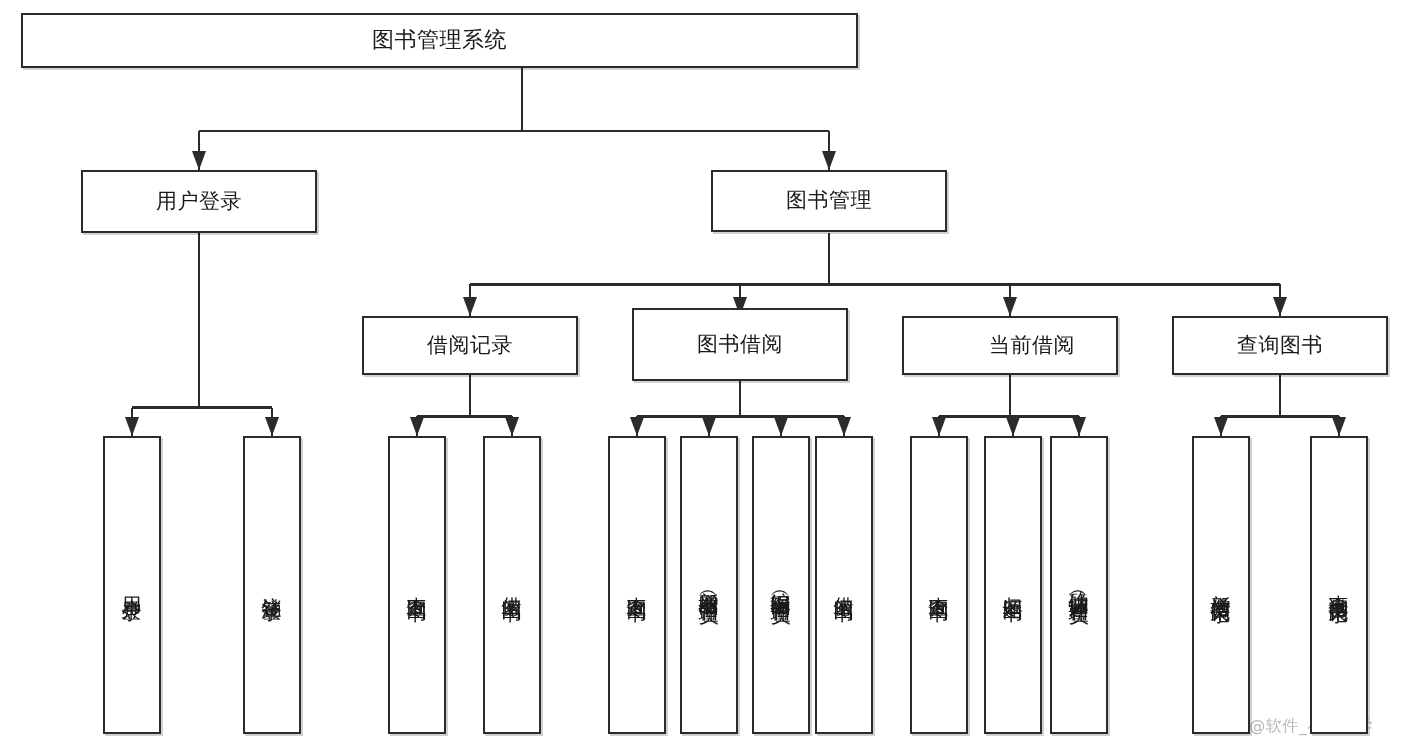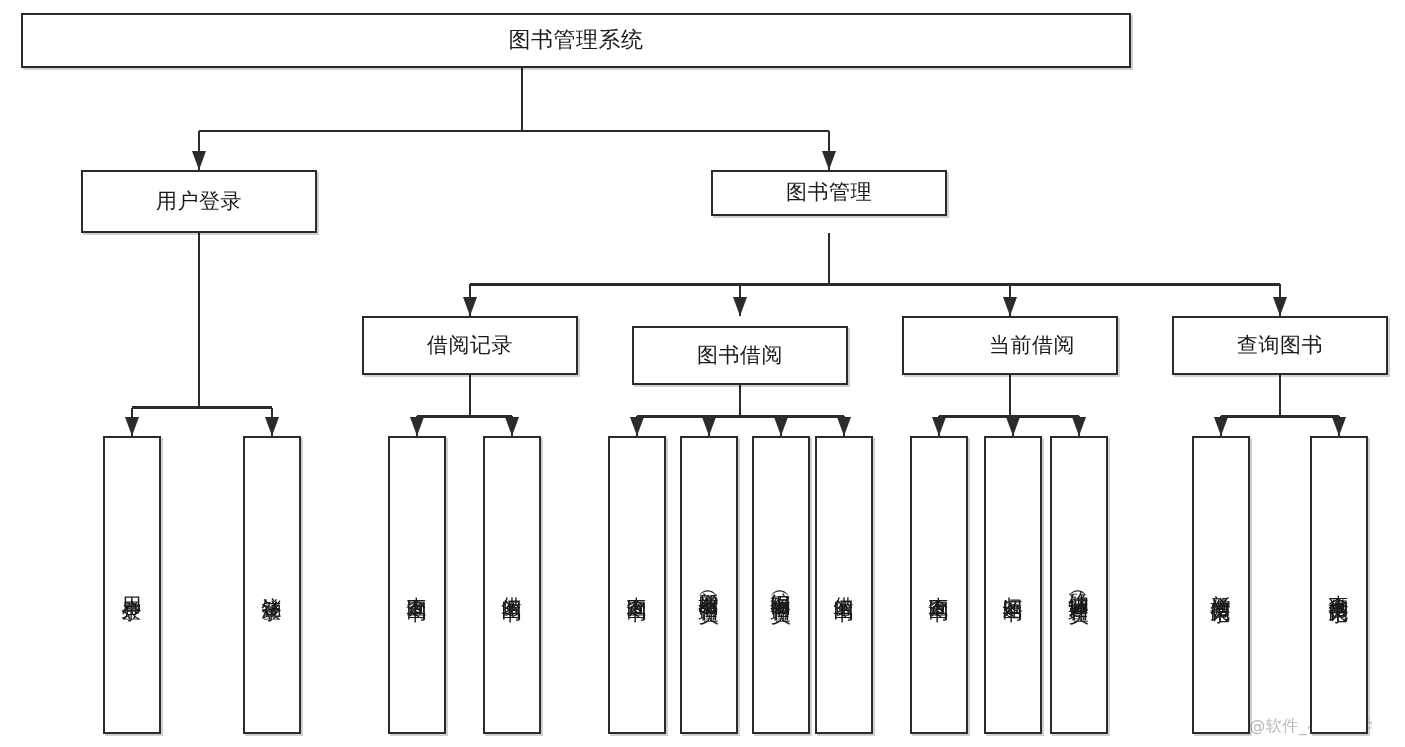--- a/index.html
+++ b/index.html
@@ -123,33 +123,33 @@
       <polygon points="1072,417 1086,417 1079,436" fill="#2b2b2b"></polygon>
       <line x1="1280" y1="375" x2="1280" y2="416.48" stroke="#2b2b2b" stroke-width="2.4" shape-rendering="crispEdges"></line>
       <line x1="1221" y1="416.48" x2="1339" y2="416.48" stroke="#2b2b2b" stroke-width="2.4" shape-rendering="crispEdges"></line>
       <line x1="1221" y1="416.48" x2="1221" y2="436" stroke="#2b2b2b" stroke-width="2.4" shape-rendering="crispEdges"></line>
       <polygon points="1214,417 1228,417 1221,436" fill="#2b2b2b"></polygon>
       <line x1="1339" y1="416.48" x2="1339" y2="436" stroke="#2b2b2b" stroke-width="2.4" shape-rendering="crispEdges"></line>
       <polygon points="1332,417 1346,417 1339,436" fill="#2b2b2b"></polygon>
     </svg>
 
   <div id="watermark" style="left: 1196px; top: 716px;">CSDN @软件_小贺同学</div>
-<div class="node horizontal root" style="left: 21px; top: 13px; width: 1110px; height: 55px;">
+<div class="node horizontal root" style="left: 21px; top: 13px; width: 837px; height: 55px;">
       <span class="node-label">图书管理系统</span>
     </div>
     <div class="node horizontal" style="left: 81px; top: 170px; width: 236px; height: 63px;">
       <span class="node-label">用户登录</span>
     </div>
-    <div class="node horizontal" style="left: 711px; top: 170px; width: 236px; height: 46px;">
+    <div class="node horizontal" style="left: 711px; top: 170px; width: 236px; height: 62px;">
       <span class="node-label">图书管理</span>
     </div>
     <div class="node horizontal" style="left: 362px; top: 316px; width: 216px; height: 59px;">
       <span class="node-label">借阅记录</span>
     </div>
-    <div class="node horizontal" style="left: 632px; top: 326px; width: 216px; height: 59px;">
+    <div class="node horizontal" style="left: 632px; top: 308px; width: 216px; height: 73px;">
       <span class="node-label">图书借阅</span>
     </div>
     <div class="node horizontal" style="left: 902px; top: 316px; width: 216px; height: 59px; padding-left: 44px;">
       <span class="node-label">当前借阅</span>
     </div>
     <div class="node horizontal" style="left: 1172px; top: 316px; width: 216px; height: 59px;">
       <span class="node-label">查询图书</span>
     </div>
     <div class="node vertical" style="left: 103px; top: 436px; width: 58px; height: 298px;">
       <span class="node-label">用户登录</span>

